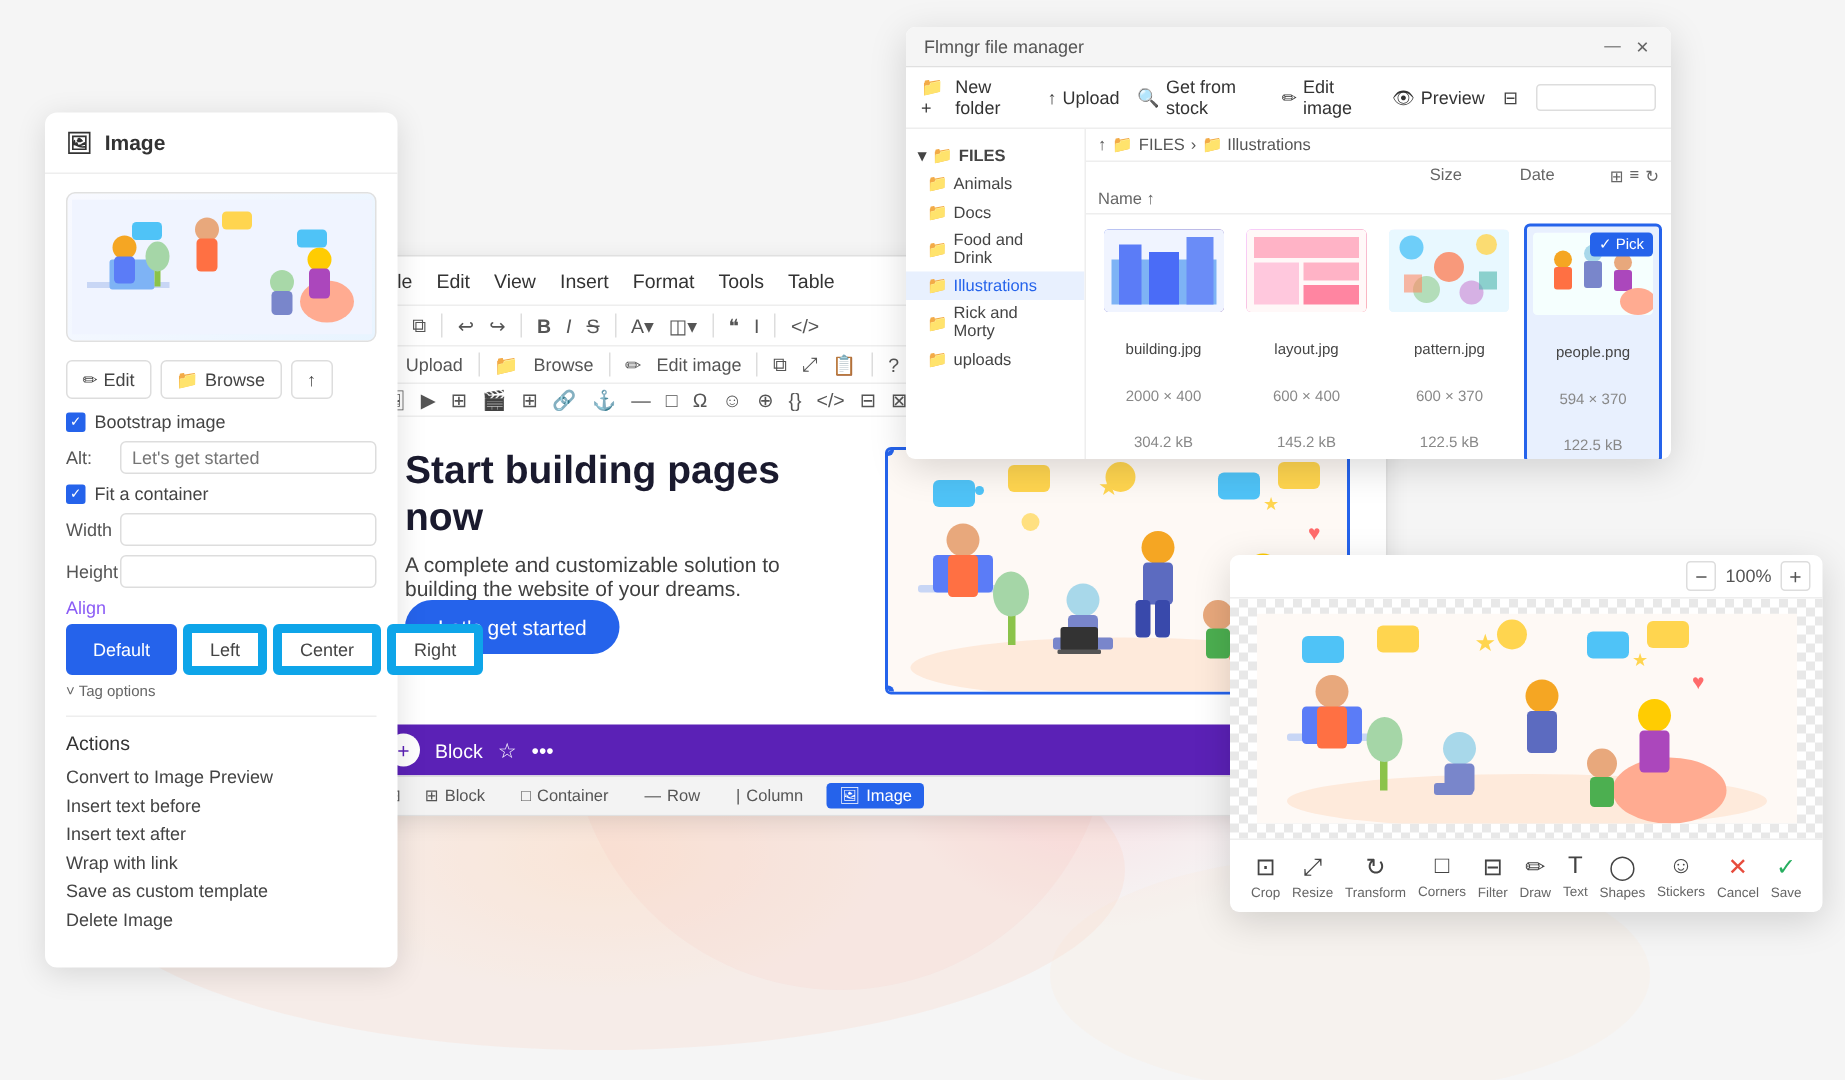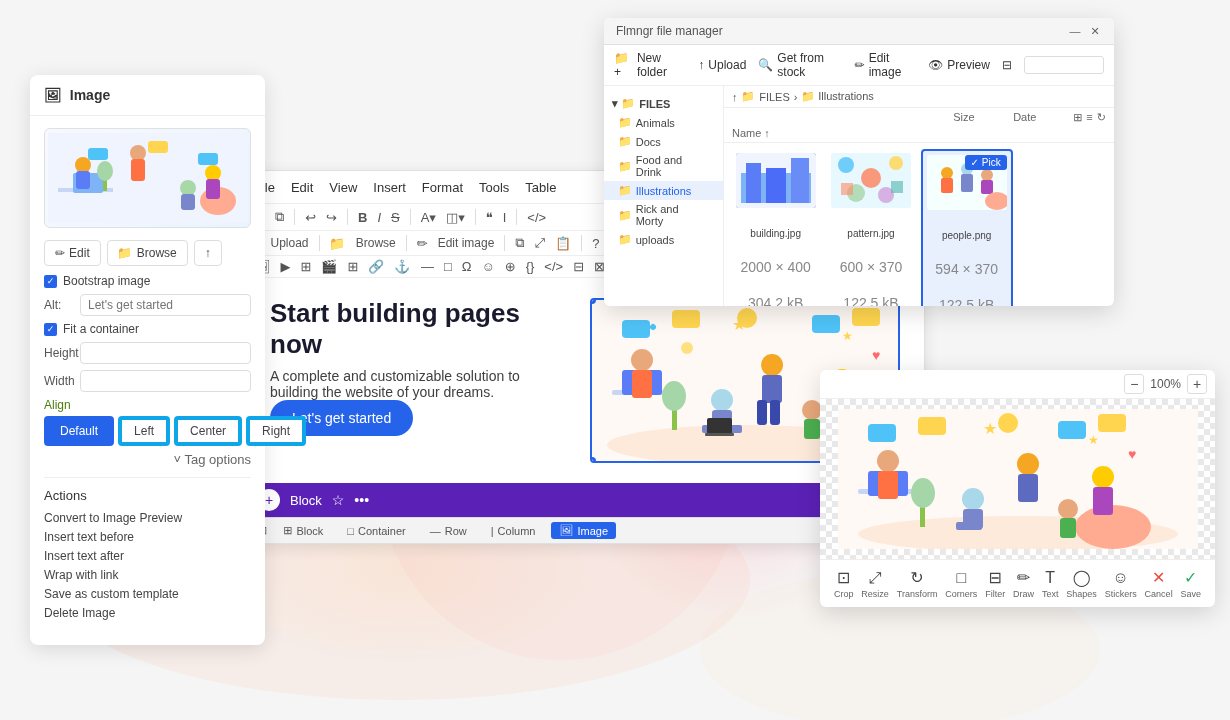--- a/index.html
+++ b/index.html
@@ -113,51 +113,50 @@
       font-size: 12px;
       color: #aaa;
     }
 
     .align-row {
       margin: 6px 14px;
     }
 
     .align-label {
       font-size: 12px;
-      color: #4d7c0f;
+      color: #8b5cf6;
       margin-bottom: 4px;
     }
 
     .align-buttons {
       display: flex;
       gap: 4px;
     }
 
     .align-btn {
       padding: 4px 12px;
       border-radius: 4px;
-      border: 4px solid #0ea5e9;
+      border: 6px solid #0ea5e9;
       font-size: 12px;
       cursor: pointer;
       background: #fff;
       color: #444;
     }
 
     .align-btn.active {
       background: #2563eb;
       color: #fff;
       border-color: #2563eb;
     }
 
     .tag-options {
-      font-size: 13px;
+      font-size: 10px;
       color: #666;
       margin: 6px 14px;
       cursor: pointer;
-      text-align: right;
     }
 
     .actions-section {
       margin: 10px 14px 0;
       border-top: 1px solid #eee;
       padding-top: 10px;
     }
 
     .actions-title {
       font-weight: 400;
@@ -518,21 +517,21 @@
       justify-content: center;
     }
 
     .fm-file-name {
       font-size: 10px;
       color: #444;
       text-align: center;
     }
 
     .fm-file-info {
-      font-size: 14px;
+      font-size: 10px;
       color: #888;
       text-align: center;
     }
 
     .pick-btn {
       position: absolute;
       top: 4px;
       right: 4px;
       background: #2563eb;
       color: #fff;
@@ -719,26 +718,26 @@
     <span class="field-label">Alt:</span>
     <input class="field-input" type="text" placeholder="Let's get started" style="">
   </div>
 
   <div class="panel-checkbox-row">
     <div class="checkbox-blue">✓</div>
     <span>Fit a container</span>
   </div>
 
   <div class="field-row">
+    <span class="field-label">Width</span>
+    <input class="field-input" type="text" style="">
+  </div>
+
+  <div class="field-row">
     <span class="field-label">Height</span>
-    <input class="field-input" type="text" style="">
-  </div>
-
-  <div class="field-row">
-    <span class="field-label">Width</span>
     <input class="field-input" type="text" style="">
   </div>
 
   <div class="align-row">
     <div class="align-label">Align</div>
     <div class="align-buttons">
       <button class="align-btn active">Default</button>
       <button class="align-btn">Left</button>
       <button class="align-btn">Center</button>
       <button class="align-btn">Right</button>
@@ -1044,20 +1043,34 @@
               <rect x="10" y="10" width="15" height="40" fill="#5b7cf7"></rect>
               <rect x="30" y="15" width="20" height="35" fill="#4a6cf7"></rect>
               <rect x="55" y="5" width="18" height="45" fill="#6a8cf7"></rect>
             </svg>
           </div>
           <div class="fm-file-name">building.jpg</div>
           <div class="fm-file-info">2000 × 400</div>
           <div class="fm-file-info">304.2 kB</div>
         </div>
 
+        <div class="fm-file-item">
+          <div class="fm-thumb" style="background:linear-gradient(135deg,#f093fb,#f5576c);width:80px;height:55px;">
+            <svg width="80" height="55" viewBox="0 0 80 55">
+              <rect width="80" height="55" fill="#fff8f8"></rect>
+              <rect x="5" y="5" width="70" height="14" fill="#ffb3c6"></rect>
+              <rect x="5" y="22" width="30" height="28" fill="#ffc8dd"></rect>
+              <rect x="38" y="22" width="37" height="12" fill="#ffb3c6"></rect>
+              <rect x="38" y="37" width="37" height="13" fill="#ff85a1"></rect>
+            </svg>
+          </div>
+          <div class="fm-file-name">layout.jpg</div>
+          <div class="fm-file-info">600 × 400</div>
+          <div class="fm-file-info">145.2 kB</div>
+        </div>
 
         <div class="fm-file-item">
           <div class="fm-thumb" style="width:80px;height:55px;overflow:hidden;">
             <svg width="80" height="55" viewBox="0 0 80 55">
               <rect width="80" height="55" fill="#e8f8ff"></rect>
               <circle cx="15" cy="12" r="8" fill="#4fc3f7" opacity="0.8"></circle>
               <circle cx="40" cy="25" r="10" fill="#ff7043" opacity="0.7"></circle>
               <circle cx="65" cy="10" r="7" fill="#ffd54f" opacity="0.8"></circle>
               <circle cx="25" cy="40" r="9" fill="#a5d6a7" opacity="0.8"></circle>
               <circle cx="55" cy="42" r="8" fill="#ce93d8" opacity="0.7"></circle>

